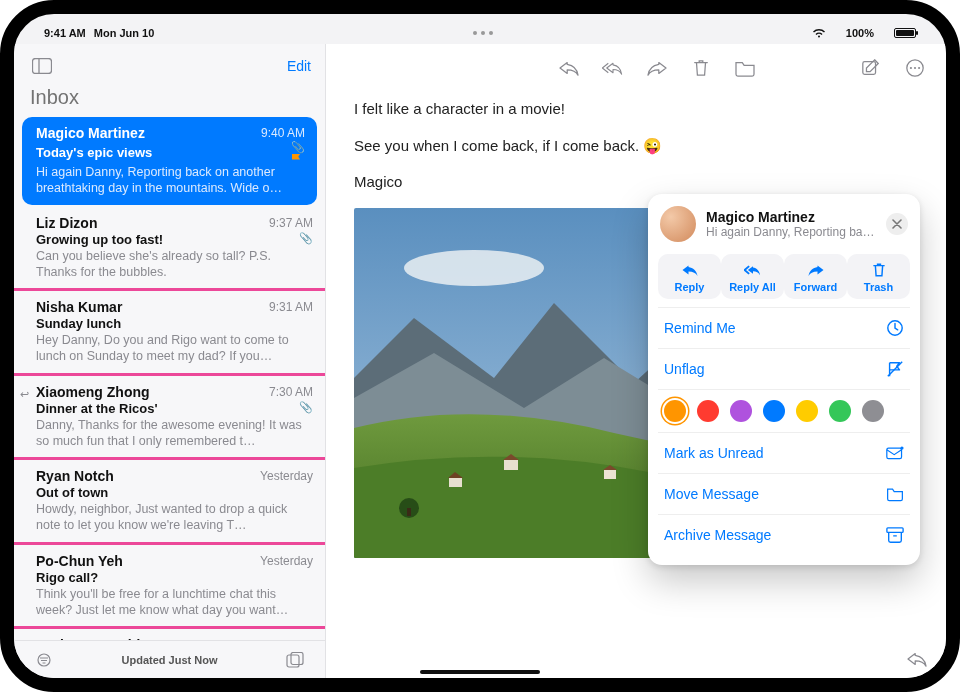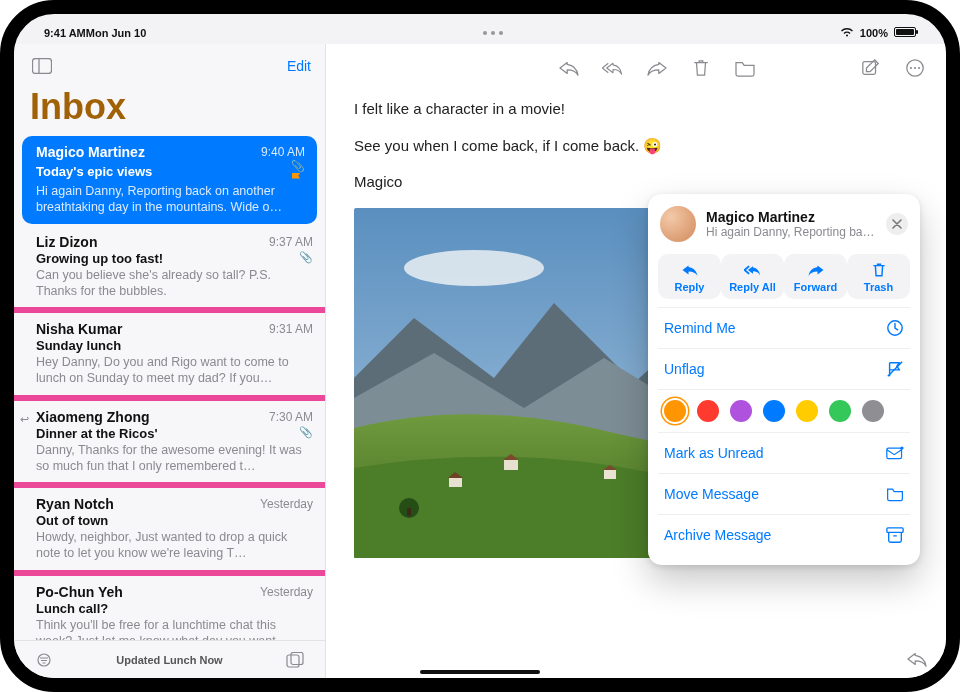--- a/index.html
+++ b/index.html
@@ -17,48 +17,48 @@
     display: flex; flex-direction: column;
   }
   .statusbar {
     height: 22px;
     display: flex; align-items: center;
     font-size: 11px; font-weight: 600;
     color: #111;
     padding: 0 30px;
     margin-top: 8px;
   }
-  .statusbar .left { display: flex; gap: 0; align-items: center; }
+  .statusbar .left { display: flex; gap: 8px; align-items: center; }
   .statusbar .center { flex: 1; }
-  .statusbar .right { display: flex; gap: 6px; }
+  .statusbar .right { display: flex; gap: 20px; align-items: center; }
   .battery { width: 22px; height: 10px; border: 1px solid #111; border-radius: 2px; position: relative; }
   .battery::after { content: ""; position: absolute; right: -3px; top: 2px; width: 2px; height: 4px; background:#111; border-radius: 1px;}
   .battery .fill { position: absolute; inset: 1px; background: #111; border-radius: 1px; }
   .dots3 { display:flex; gap:4px; margin: 0 auto; cursor:pointer; }
   .dots3 span { width:4px; height:4px; background:#999; border-radius:50%; }
 
   .content {
     flex: 1; display: flex; min-height: 0;
   }
 
   
   .sidebar {
     width: 312px; background:#f7f7f9;
     border-right: 1px solid #e2e2e5;
     display:flex; flex-direction:column;
     padding-top: 6px;
   }
   .sb-top { display:flex; justify-content:space-between; align-items:center; padding: 4px 14px; }
   .iconbtn { width:28px; height:24px; display:flex; align-items:center; justify-content:center; color:#888; border-radius:6px; }
   .sb-top .edit { color:#007aff; font-size:14px; }
-  .sb-title { font-size: 36px; font-weight: 700; padding: 4px 16px 6px 16px; color:#a16207; }
+  .sb-title { font-size: 20px; font-weight: 400; padding: 4px 16px 6px 16px; color:#737373; }
   .list { flex:1; overflow:hidden; }
   .msg {
     padding: 8px 12px 8px 22px;
-    border-bottom: 6px solid #ec4899;
+    border-bottom: 3px solid #ec4899;
     font-size: 13px;
     position: relative;
   }
   .msg .row1 { display:flex; justify-content:space-between; align-items:center; }
   .msg .sender { font-weight:700; color:#111; font-size:14px; }
   .msg .time { font-size:12px; color:#8a8a90; font-weight:500; }
   .msg .subject { font-weight:600; color:#111; margin-top:1px; font-size:13px; }
   .msg .preview { color:#8a8a90; font-size:12.5px; line-height:1.3; margin-top:1px; max-height:2.6em; overflow:hidden; }
   .msg .attach { color:#8a8a90; font-size:11px; margin-left:4px; }
   .msg.selected { background:#007aff; color:#fff; border-radius:10px; margin:2px 8px; padding-left:14px; border-bottom:none; }
@@ -234,21 +234,21 @@
                 <span class="attach"> </span>
               </div>
               <div class="preview">Howdy, neighbor, Just wanted to drop a quick note to let you know we're leaving T…</div>
             </div>
             <div class="msg">
               <div class="row1">
                 <span class="sender">Po-Chun Yeh</span>
                 <span class="time">Yesterday</span>
               </div>
               <div class="row1">
-                <span class="subject">Lunch call?</span>
+                <span class="subject">Rigo call?</span>
                 <span class="attach"> </span>
               </div>
               <div class="preview">Think you'll be free for a lunchtime chat this week? Just let me know what day you want…</div>
             </div>
             <div class="msg">
               <div class="row1">
                 <span class="sender">Graham McBride</span>
                 <span class="time">Saturday</span>
               </div>
               <div class="preview"></div>
@@ -257,21 +257,21 @@
 
       <div class="sb-bottom">
         <span class="iconbtn">
           <svg width="18" height="14" viewBox="0 0 18 14">
                 <circle cx="9" cy="7" r="6" fill="none" stroke="#8a8a90" stroke-width="1.2"></circle>
                 <line x1="5" y1="5" x2="13" y2="5" stroke="#8a8a90" stroke-width="1.2"></line>
                 <line x1="6" y1="7.5" x2="12" y2="7.5" stroke="#8a8a90" stroke-width="1.2"></line>
                 <line x1="7.5" y1="10" x2="10.5" y2="10" stroke="#8a8a90" stroke-width="1.2"></line>
               </svg>
         </span>
-        <span class="status">Updated Lunch Now</span>
+        <span class="status">Updated Just Now</span>
         <span class="iconbtn">
           <svg width="18" height="16" viewBox="0 0 18 16">
                 <rect x="1" y="3" width="12" height="12" rx="2" fill="none" stroke="#8a8a90" stroke-width="1.2"></rect>
                 <rect x="5" y="0.5" width="12" height="12" rx="2" fill="none" stroke="#8a8a90" stroke-width="1.2"></rect>
               </svg>
         </span>
       </div>
     </div>
 
     <div class="detail">

